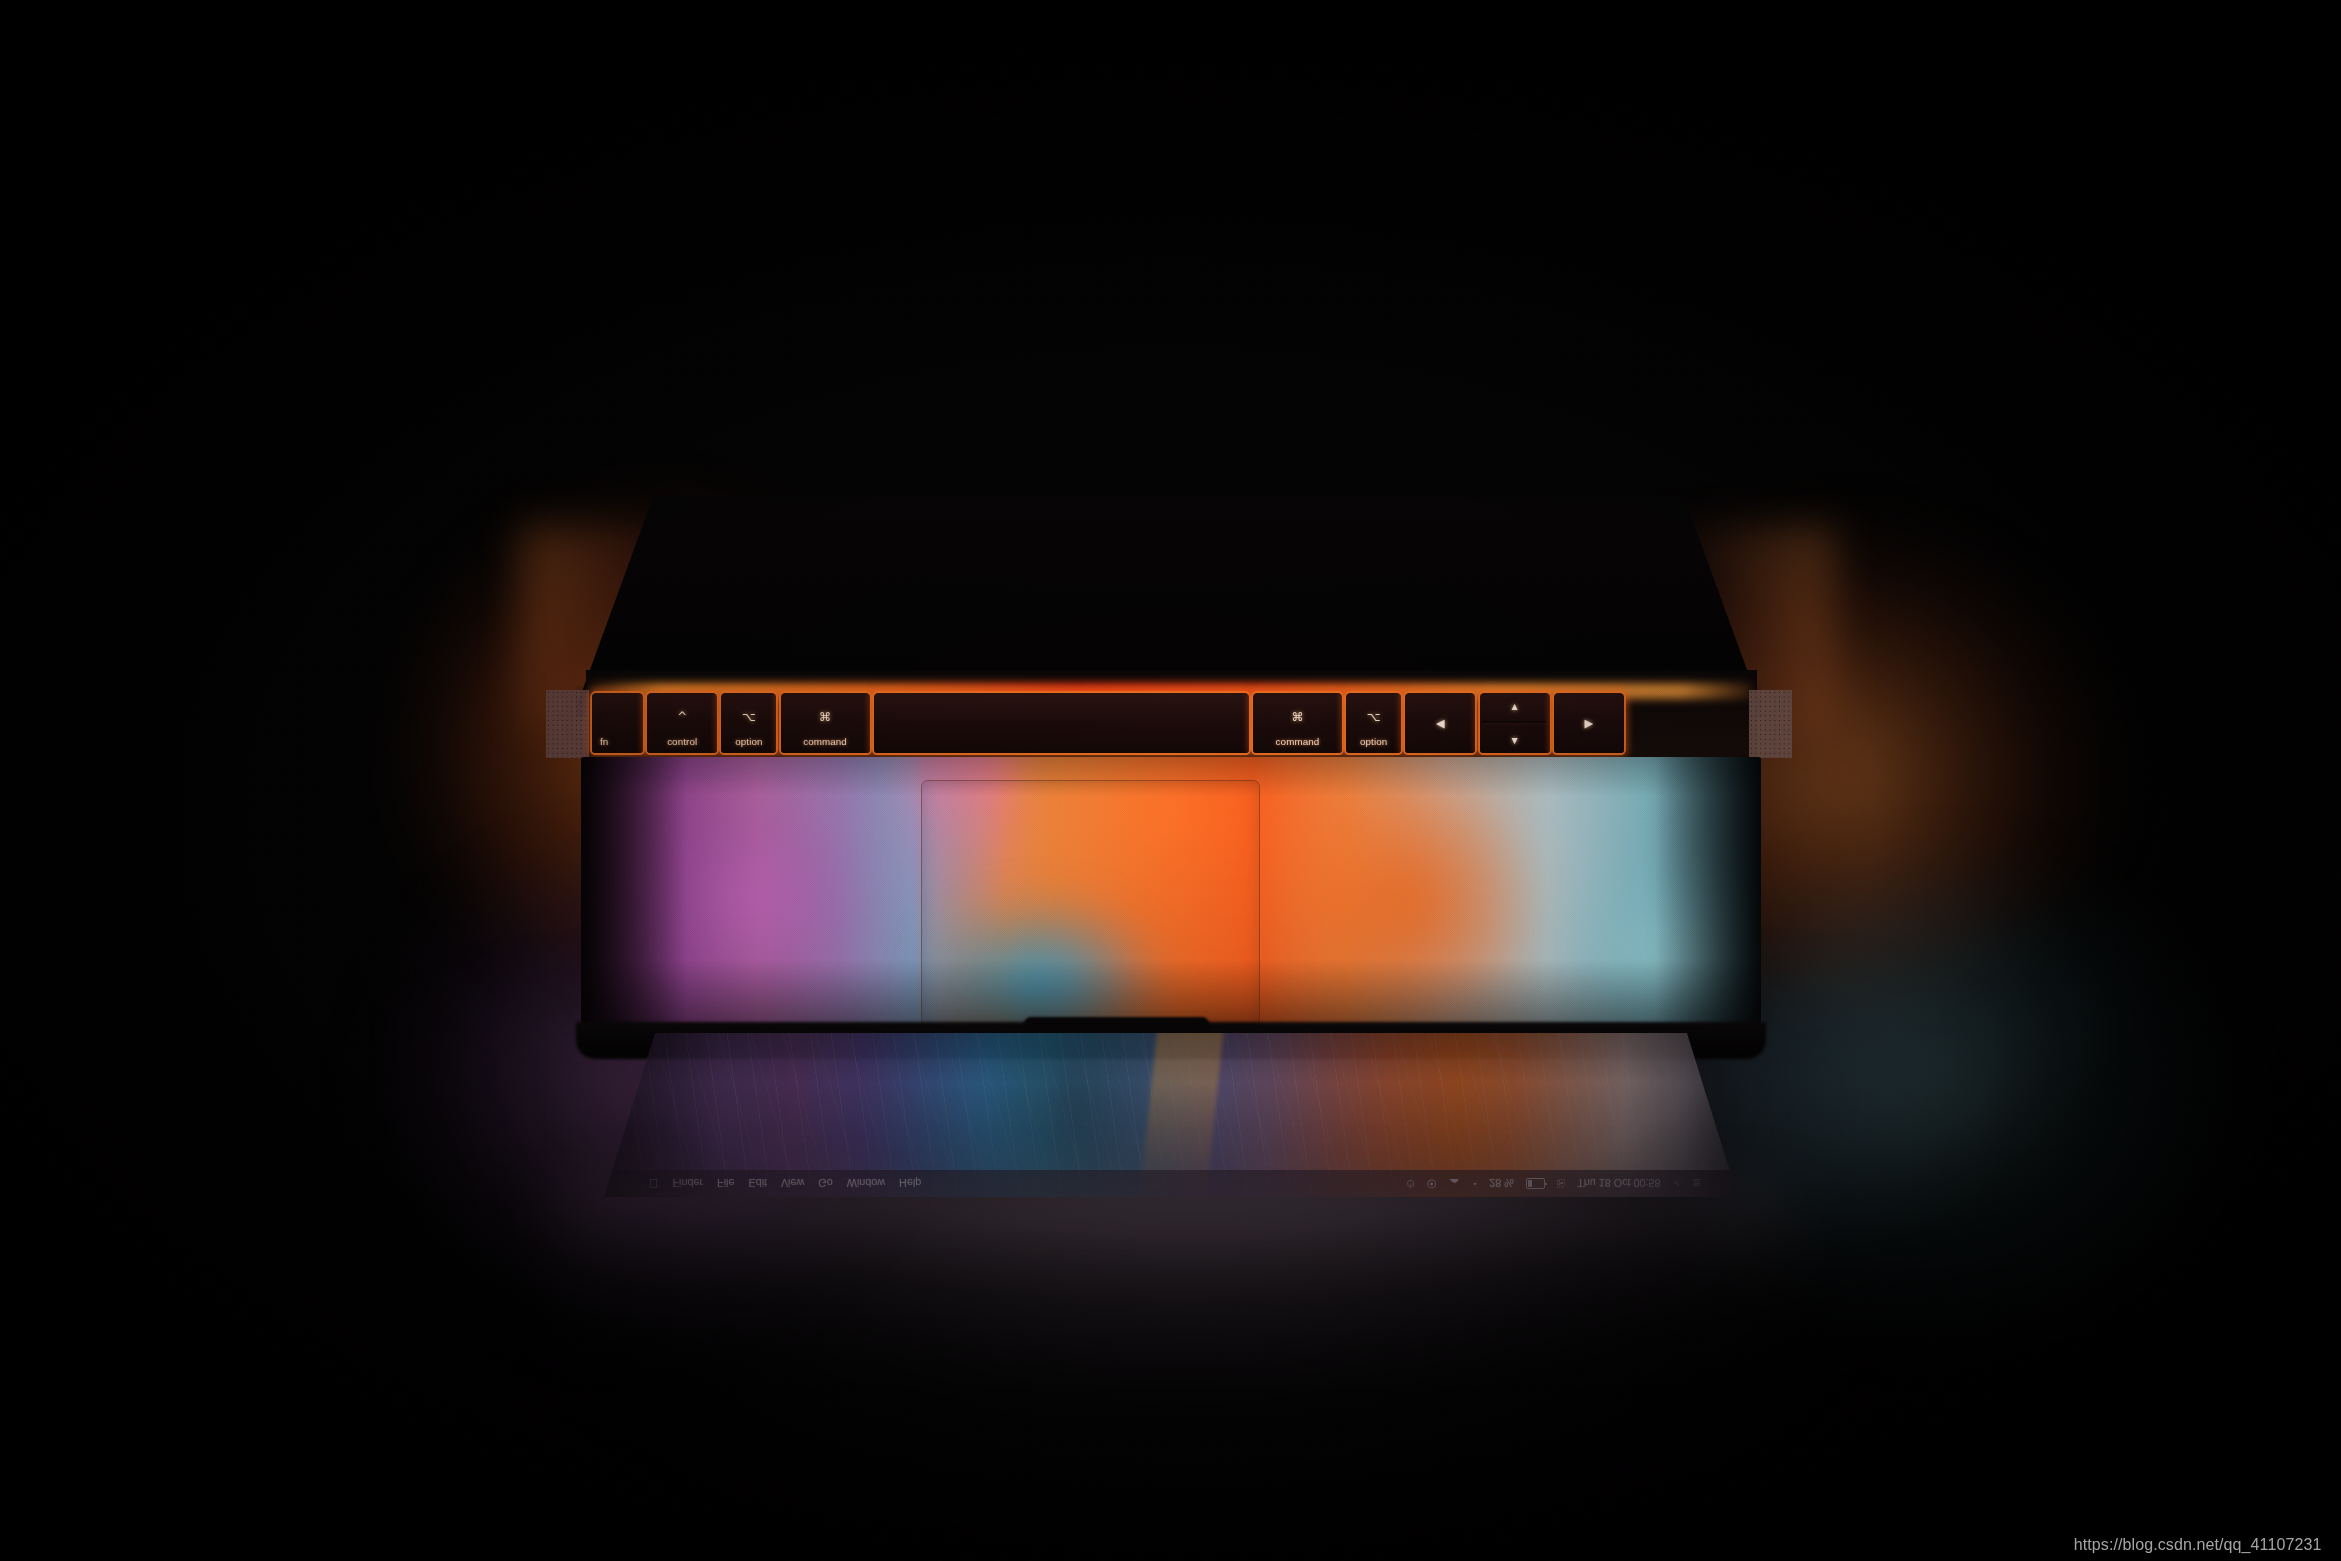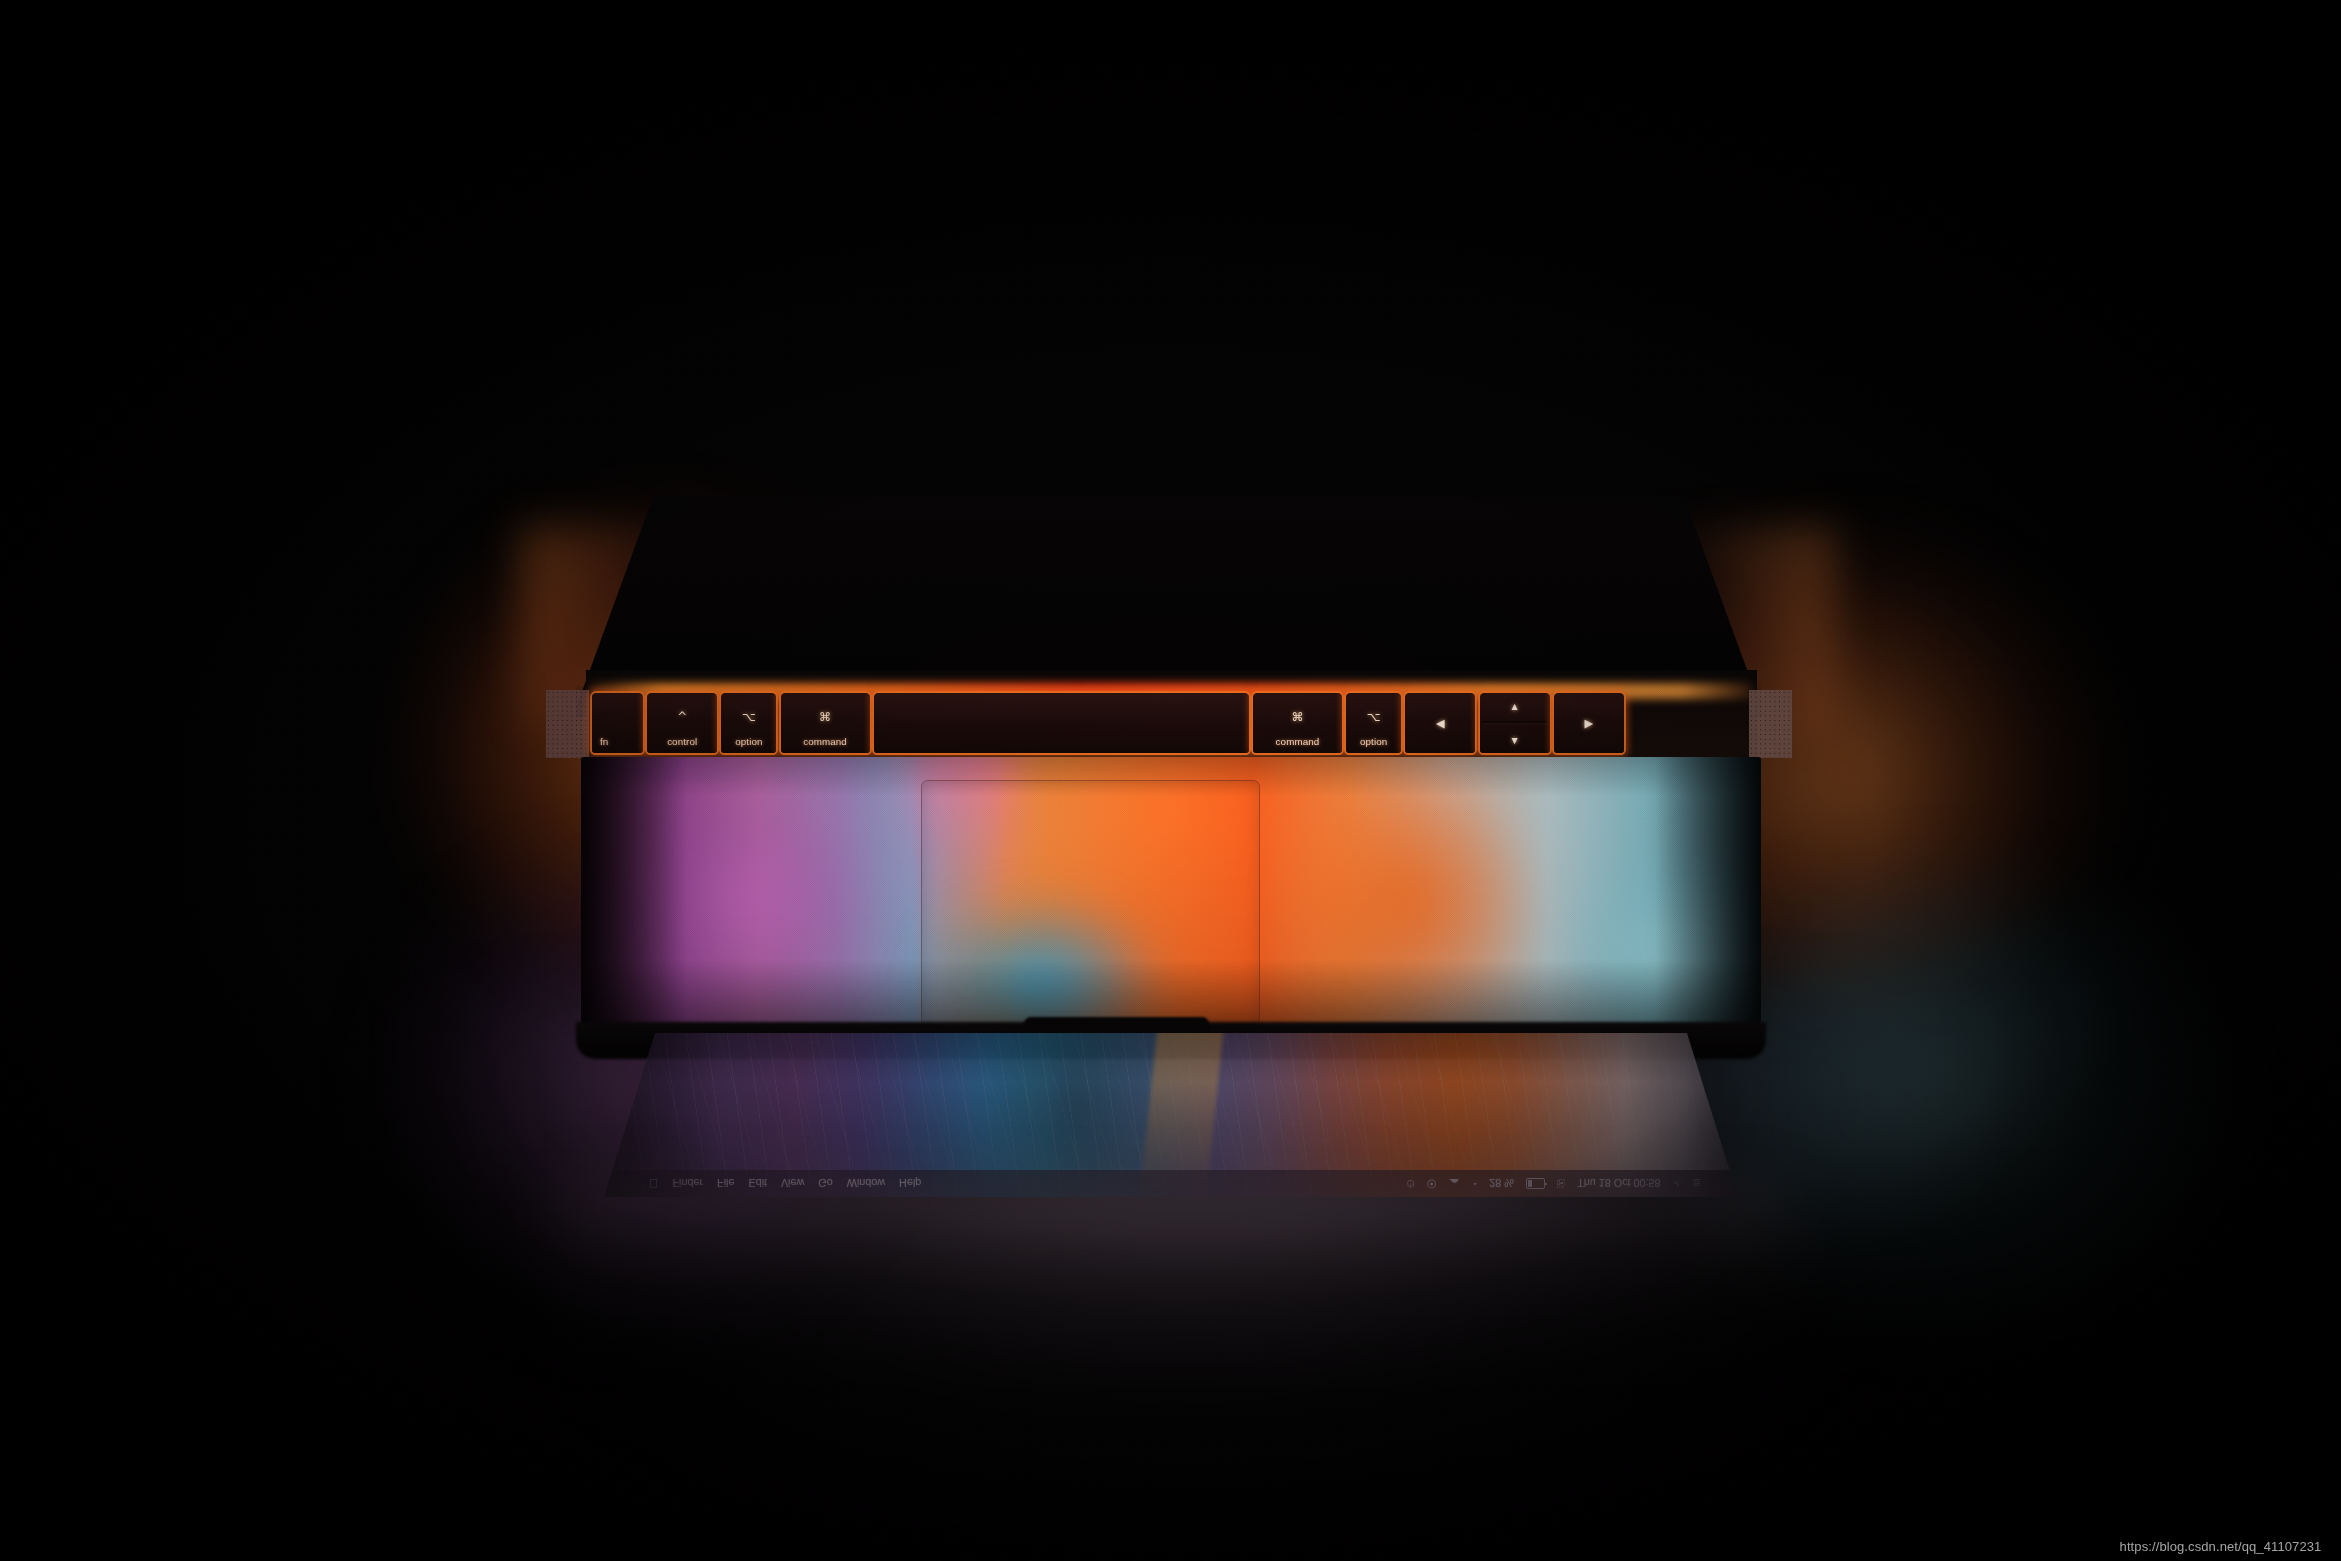--- a/index.html
+++ b/index.html
@@ -295,21 +295,21 @@
       rgba(0,0,0,0) 0%, rgba(0,0,0,.25) 52%, rgba(0,0,0,.80) 76%, rgba(0,0,0,.97) 100%);
   }
   .grain{
     position:absolute;inset:0;pointer-events:none;opacity:.055;
     background-image:repeating-conic-gradient(#fff 0% 25%, #000 0% 50%);
     background-size:1.9px 1.9px;mix-blend-mode:overlay;
   }
 
   .watermark{
     position:absolute;right:20.6px;bottom:6.6px;
-    font-size:13px;color:rgba(205,205,205,.80);
+    font-size:16px;color:rgba(205,205,205,.80);
     letter-spacing:0.1px;white-space:nowrap;
   }
 </style>
 </head>
 <body>
 
 <div class="stage">
 
   <div class="ambient">
     <div class="amb-warm-l"></div>

